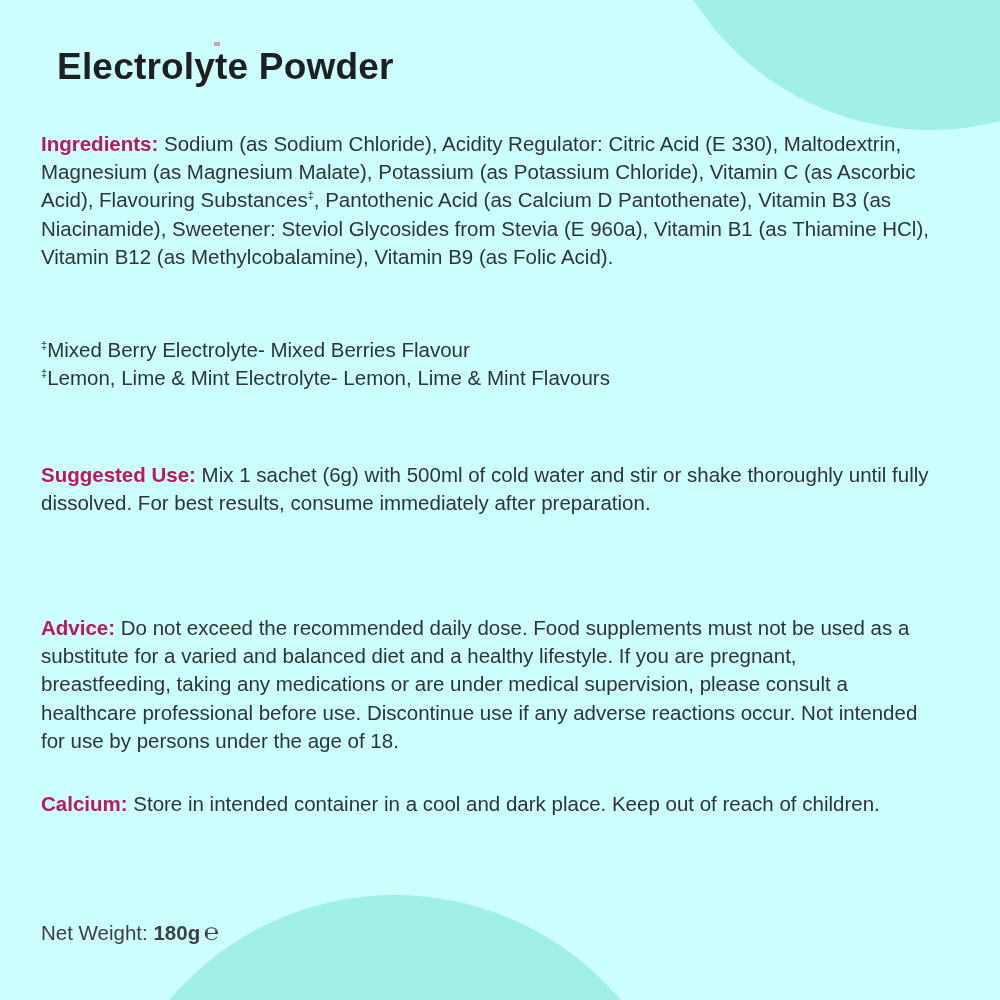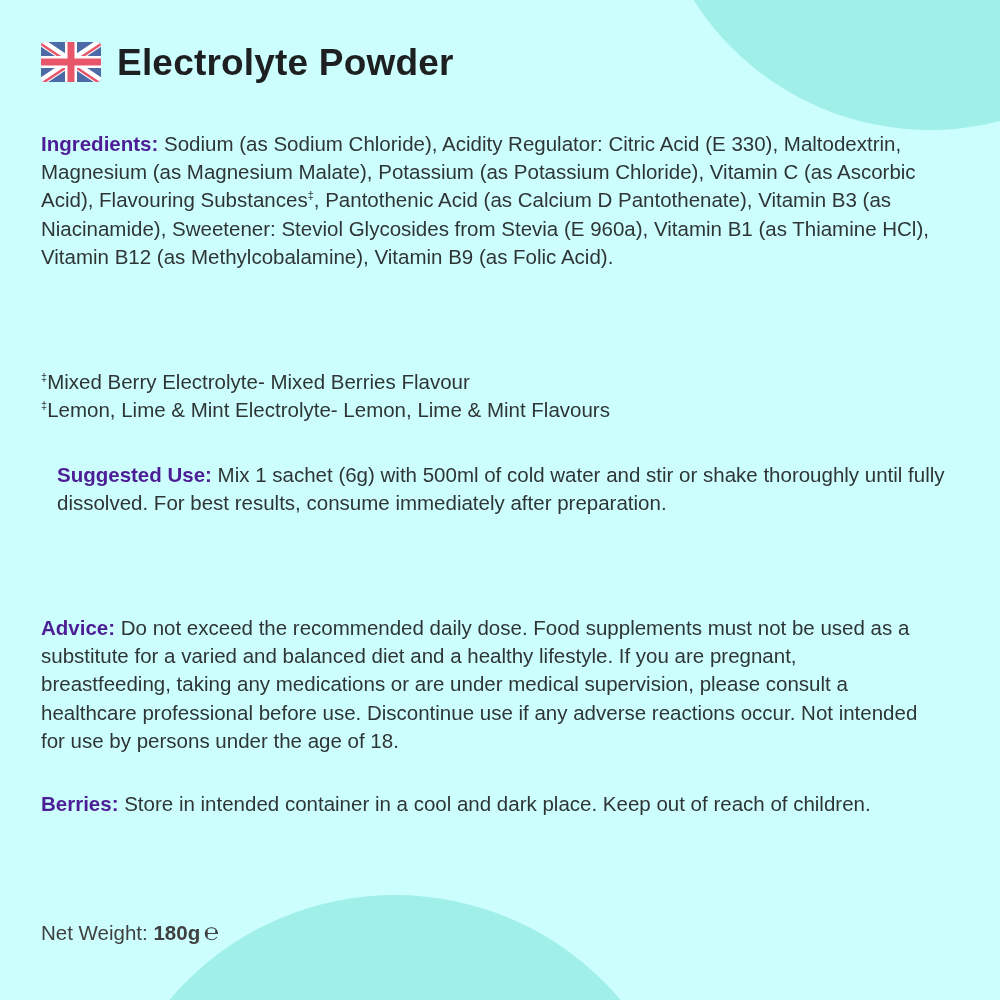--- a/index.html
+++ b/index.html
@@ -38,22 +38,23 @@
       left: 41px;
       top: 0;
       width: 900px;
       z-index: 1;
     }
     .header {
       position: absolute;
       top: 42px;
       left: 0;
       display: flex;
-      align-items: flex-start;
+      align-items: center;
       height: 46px;
+      flex-direction: column;
     }
     .flag {
       width: 60px;
       height: 40px;
       border-radius: 4px;
       overflow: hidden;
       display: block;
     }
     .title {
       margin-left: 16px;
@@ -64,26 +65,26 @@
     }
     .section {
       position: absolute;
       left: 0;
       width: 890px;
       font-size: 20.5px;
       line-height: 28.2px;
       color: #2f3535;
     }
     .section b {
-      color: #4c1d95;
+      color: #be185d;
     }
     .ingredients { top: 130px; }
-    .flavours { top: 336px; margin-top: 32px; }
+    .flavours { top: 336px; }
     .flavours div { white-space: nowrap; }
-    .suggested { top: 461px; margin-left: 16px; }
+    .suggested { top: 461px; }
     .advice { top: 614px; }
     .storage { top: 790px; }
     .net {
       position: absolute;
       top: 918px;
       left: 0;
       font-size: 20.5px;
       line-height: 28px;
       color: #404040;
       white-space: nowrap;
@@ -134,20 +135,20 @@
 
   <div class="section suggested">
     <b>Suggested Use:</b><span> Mix 1 sachet (6g) with 500ml of cold water and stir or shake thoroughly until fully dissolved. For best results, consume immediately after preparation.</span>
   </div>
 
   <div class="section advice">
     <b>Advice:</b><span> Do not exceed the recommended daily dose. Food supplements must not be used as a substitute for a varied and balanced diet and a healthy lifestyle. If you are pregnant, breastfeeding, taking any medications or are under medical supervision, please consult a healthcare professional before use. Discontinue use if any adverse reactions occur. Not intended for use by persons under the age of 18.</span>
   </div>
 
   <div class="section storage">
-    <b>Berries:</b><span> Store in intended container in a cool and dark place. Keep out of reach of children.</span>
+    <b>Calcium:</b><span> Store in intended container in a cool and dark place. Keep out of reach of children.</span>
   </div>
 
   <div class="net">
     <span>Net Weight: </span><b>180g</b><span class="estimate">℮</span>
   </div>
 
 </div>
 
 </body></html>

